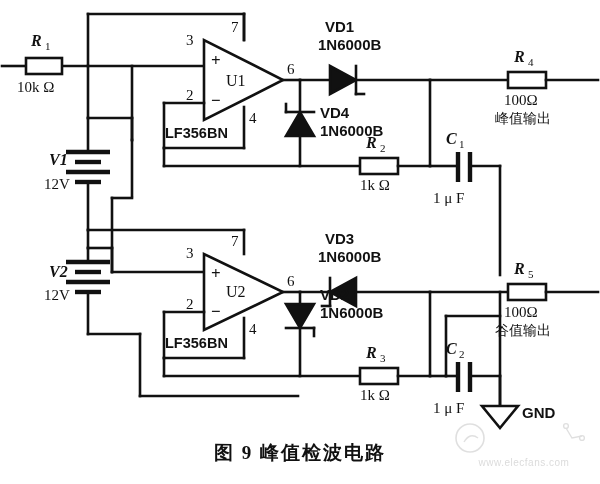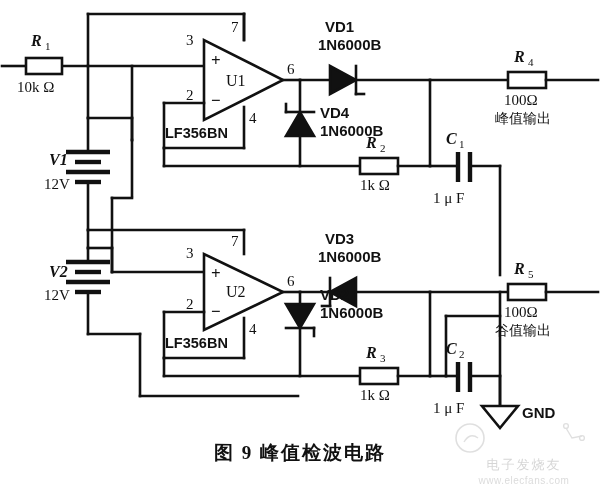--- a/index.html
+++ b/index.html
@@ -285,15 +285,14 @@
 <div class="caption">图 9  峰值检波电路</div>
 
 <div class="watermark">
   <svg width="140" height="40" viewBox="0 0 140 40" xmlns="http://www.w3.org/2000/svg">
     <circle cx="16" cy="22" r="14" fill="none" stroke="#999" stroke-width="1.6"></circle>
     <path d="M10,26 q6,-10 14,-4" fill="none" stroke="#999" stroke-width="1.4"></path>
     <circle cx="112" cy="10" r="2.4" fill="none" stroke="#999" stroke-width="1.4"></circle>
     <circle cx="128" cy="22" r="2.4" fill="none" stroke="#999" stroke-width="1.4"></circle>
     <path d="M112,12 L118,22 L128,20" fill="none" stroke="#999" stroke-width="1.4"></path>
   </svg>
-  <div class="wm-text">电子发烧友</div>
   <div class="wm-url">www.elecfans.com</div>
 </div>
 
 </body></html>

